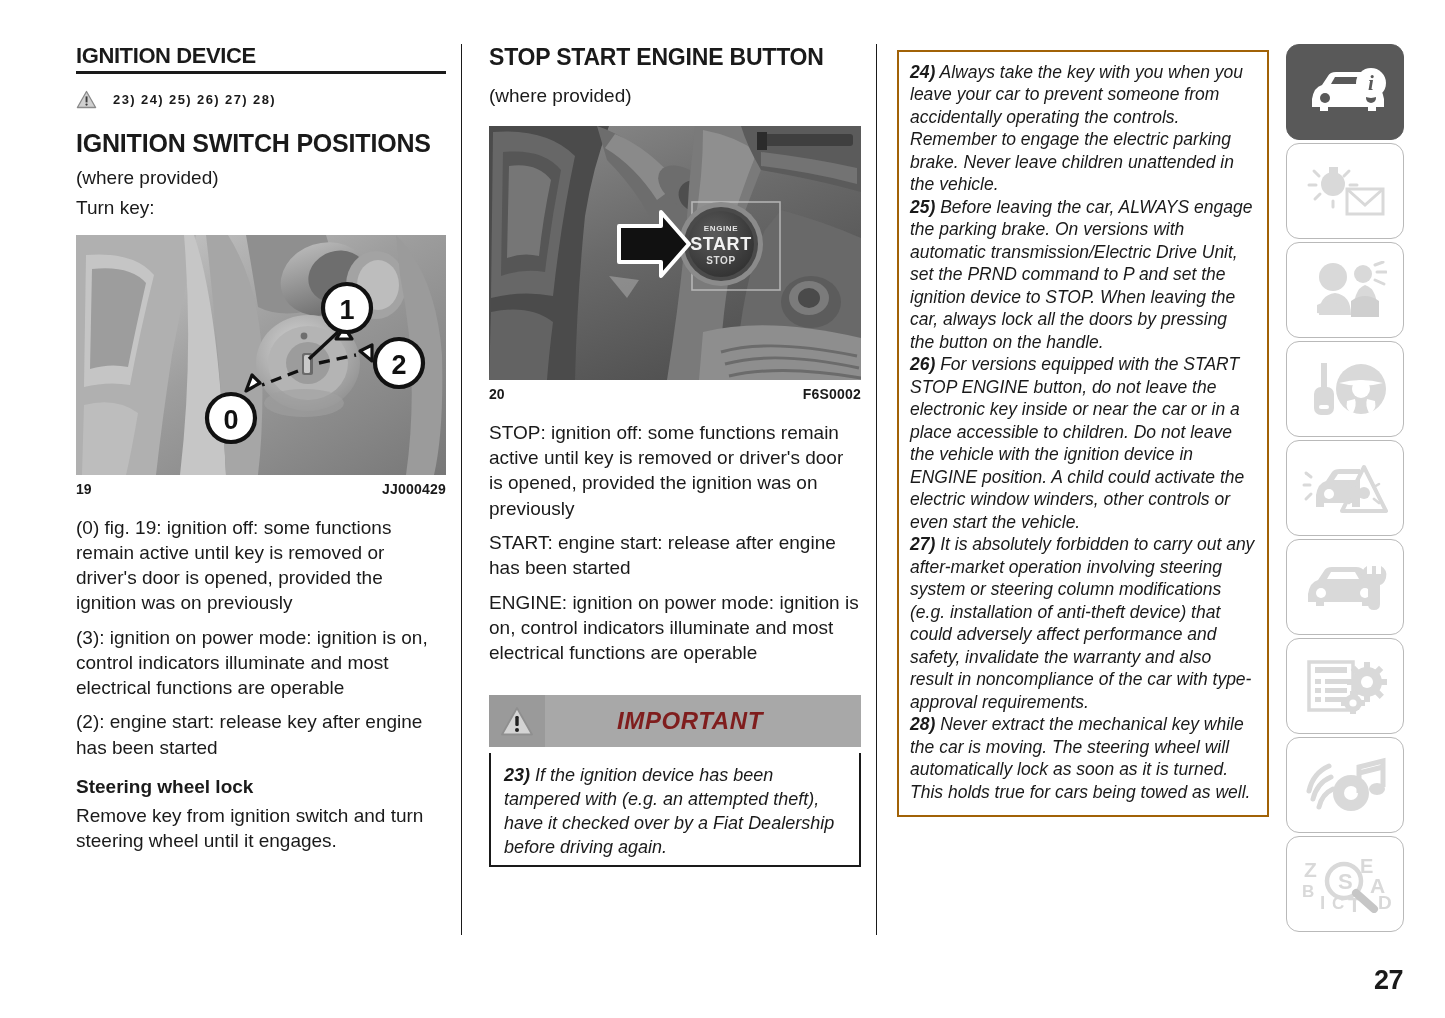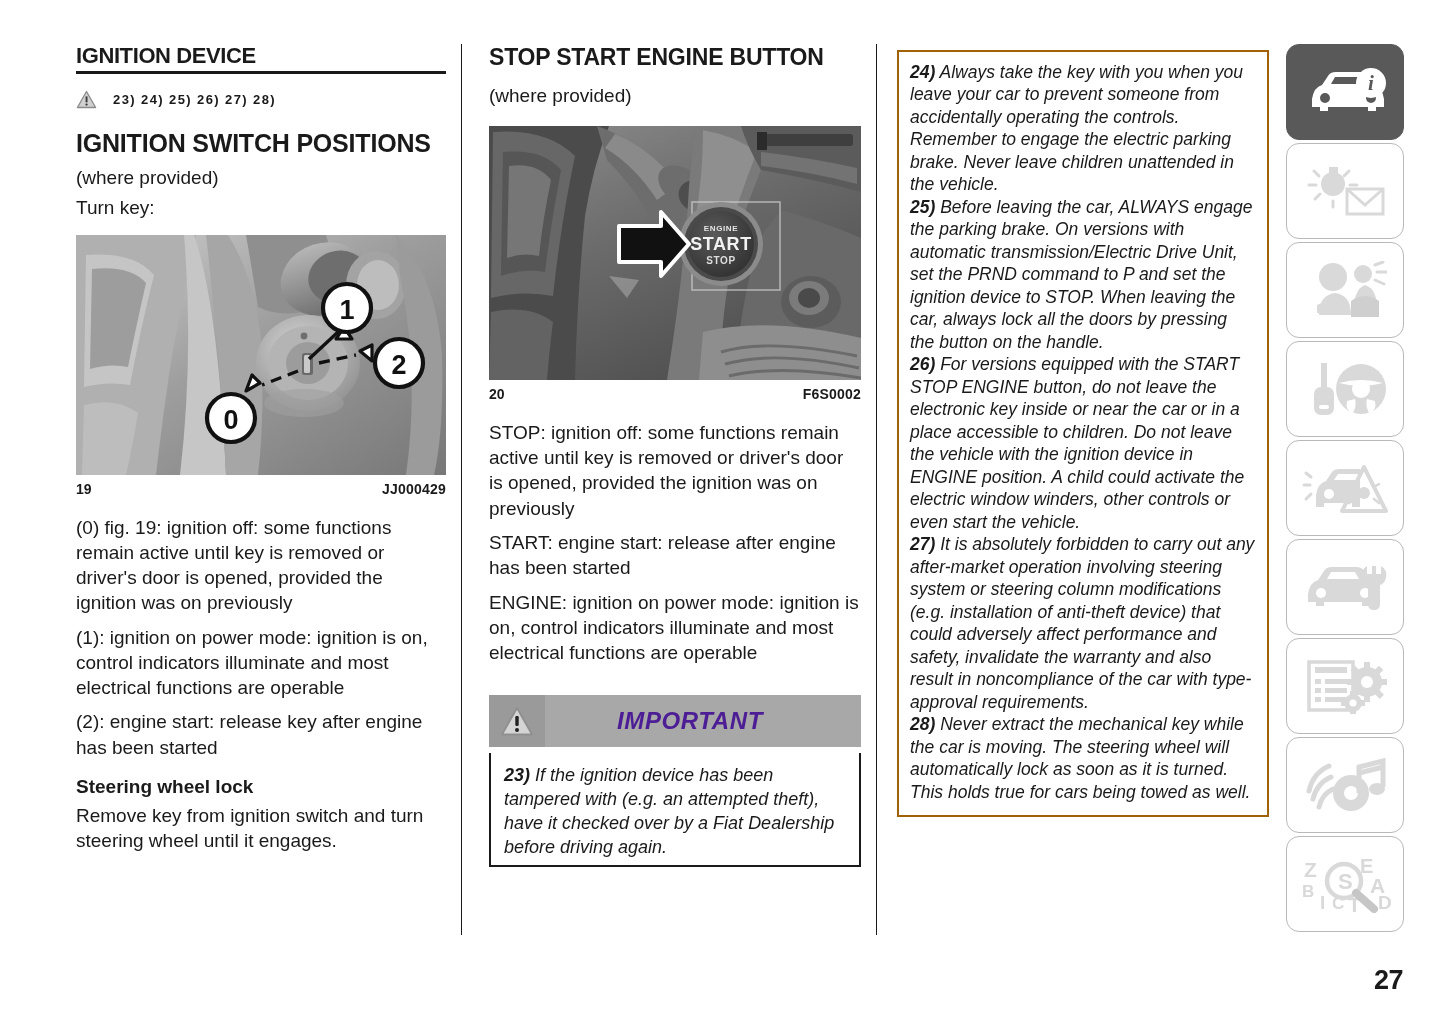--- a/index.html
+++ b/index.html
@@ -59,21 +59,21 @@
   .important-wrap { margin-top: 30px; }
   .important-bar {
     height: 52px; background: #a8a8a8; display: flex; align-items: center;
     position: relative;
   }
   .important-icon-cell {
     width: 56px; height: 52px; background: #9a9a9a;
     display: flex; align-items: center; justify-content: center;
   }
   .important-label {
-    flex: 1; text-align: center; color: #4c1d95;
+    flex: 1; text-align: center; color: #7f1d1d;
     font-size: 24px; font-weight: bold; font-style: italic;
     letter-spacing: 0.6px; padding-right: 26px;
   }
   .important-box {
     border: 2px solid #1a1a1a; border-top: none; margin-top: 6px;
     padding: 11px 13px 6px 13px;
   }
   .important-box p {
     font-size: 18px; font-style: italic; line-height: 1.32;
   }
@@ -190,21 +190,21 @@
           <text x="155" y="194" text-anchor="middle" font-family="Liberation Sans, sans-serif" font-size="27" font-weight="bold" fill="#111">0</text>
         </g>
       </svg>
       <div class="fig-cap">
         <span>19</span>
         <span class="code">JJ000429</span>
       </div>
     </div>
 
     <p class="body" style="margin-top:18px;">(0) fig. 19: ignition off: some functions remain active until key is removed or driver's door is opened, provided the ignition was on previously</p>
-    <p class="body">(1): ignition on power mode: ignition is on, control indicators illuminate and most electrical functions are operable</p>
+    <p class="body">(3): ignition on power mode: ignition is on, control indicators illuminate and most electrical functions are operable</p>
     <p class="body">(2): engine start: release key after engine has been started</p>
 
     <h3 class="minor-title" style="margin-top:16px;">Steering wheel lock</h3>
     <p class="body tight" style="margin-top:4px;">Remove key from ignition switch and turn steering wheel until it engages.</p>
   </div>
 
   <div class="col col2">
 
     <h2 class="sub-title" style="font-size:23px;">STOP START ENGINE BUTTON</h2>
     <p class="body" style="margin-top:12px;">(where provided)</p>

